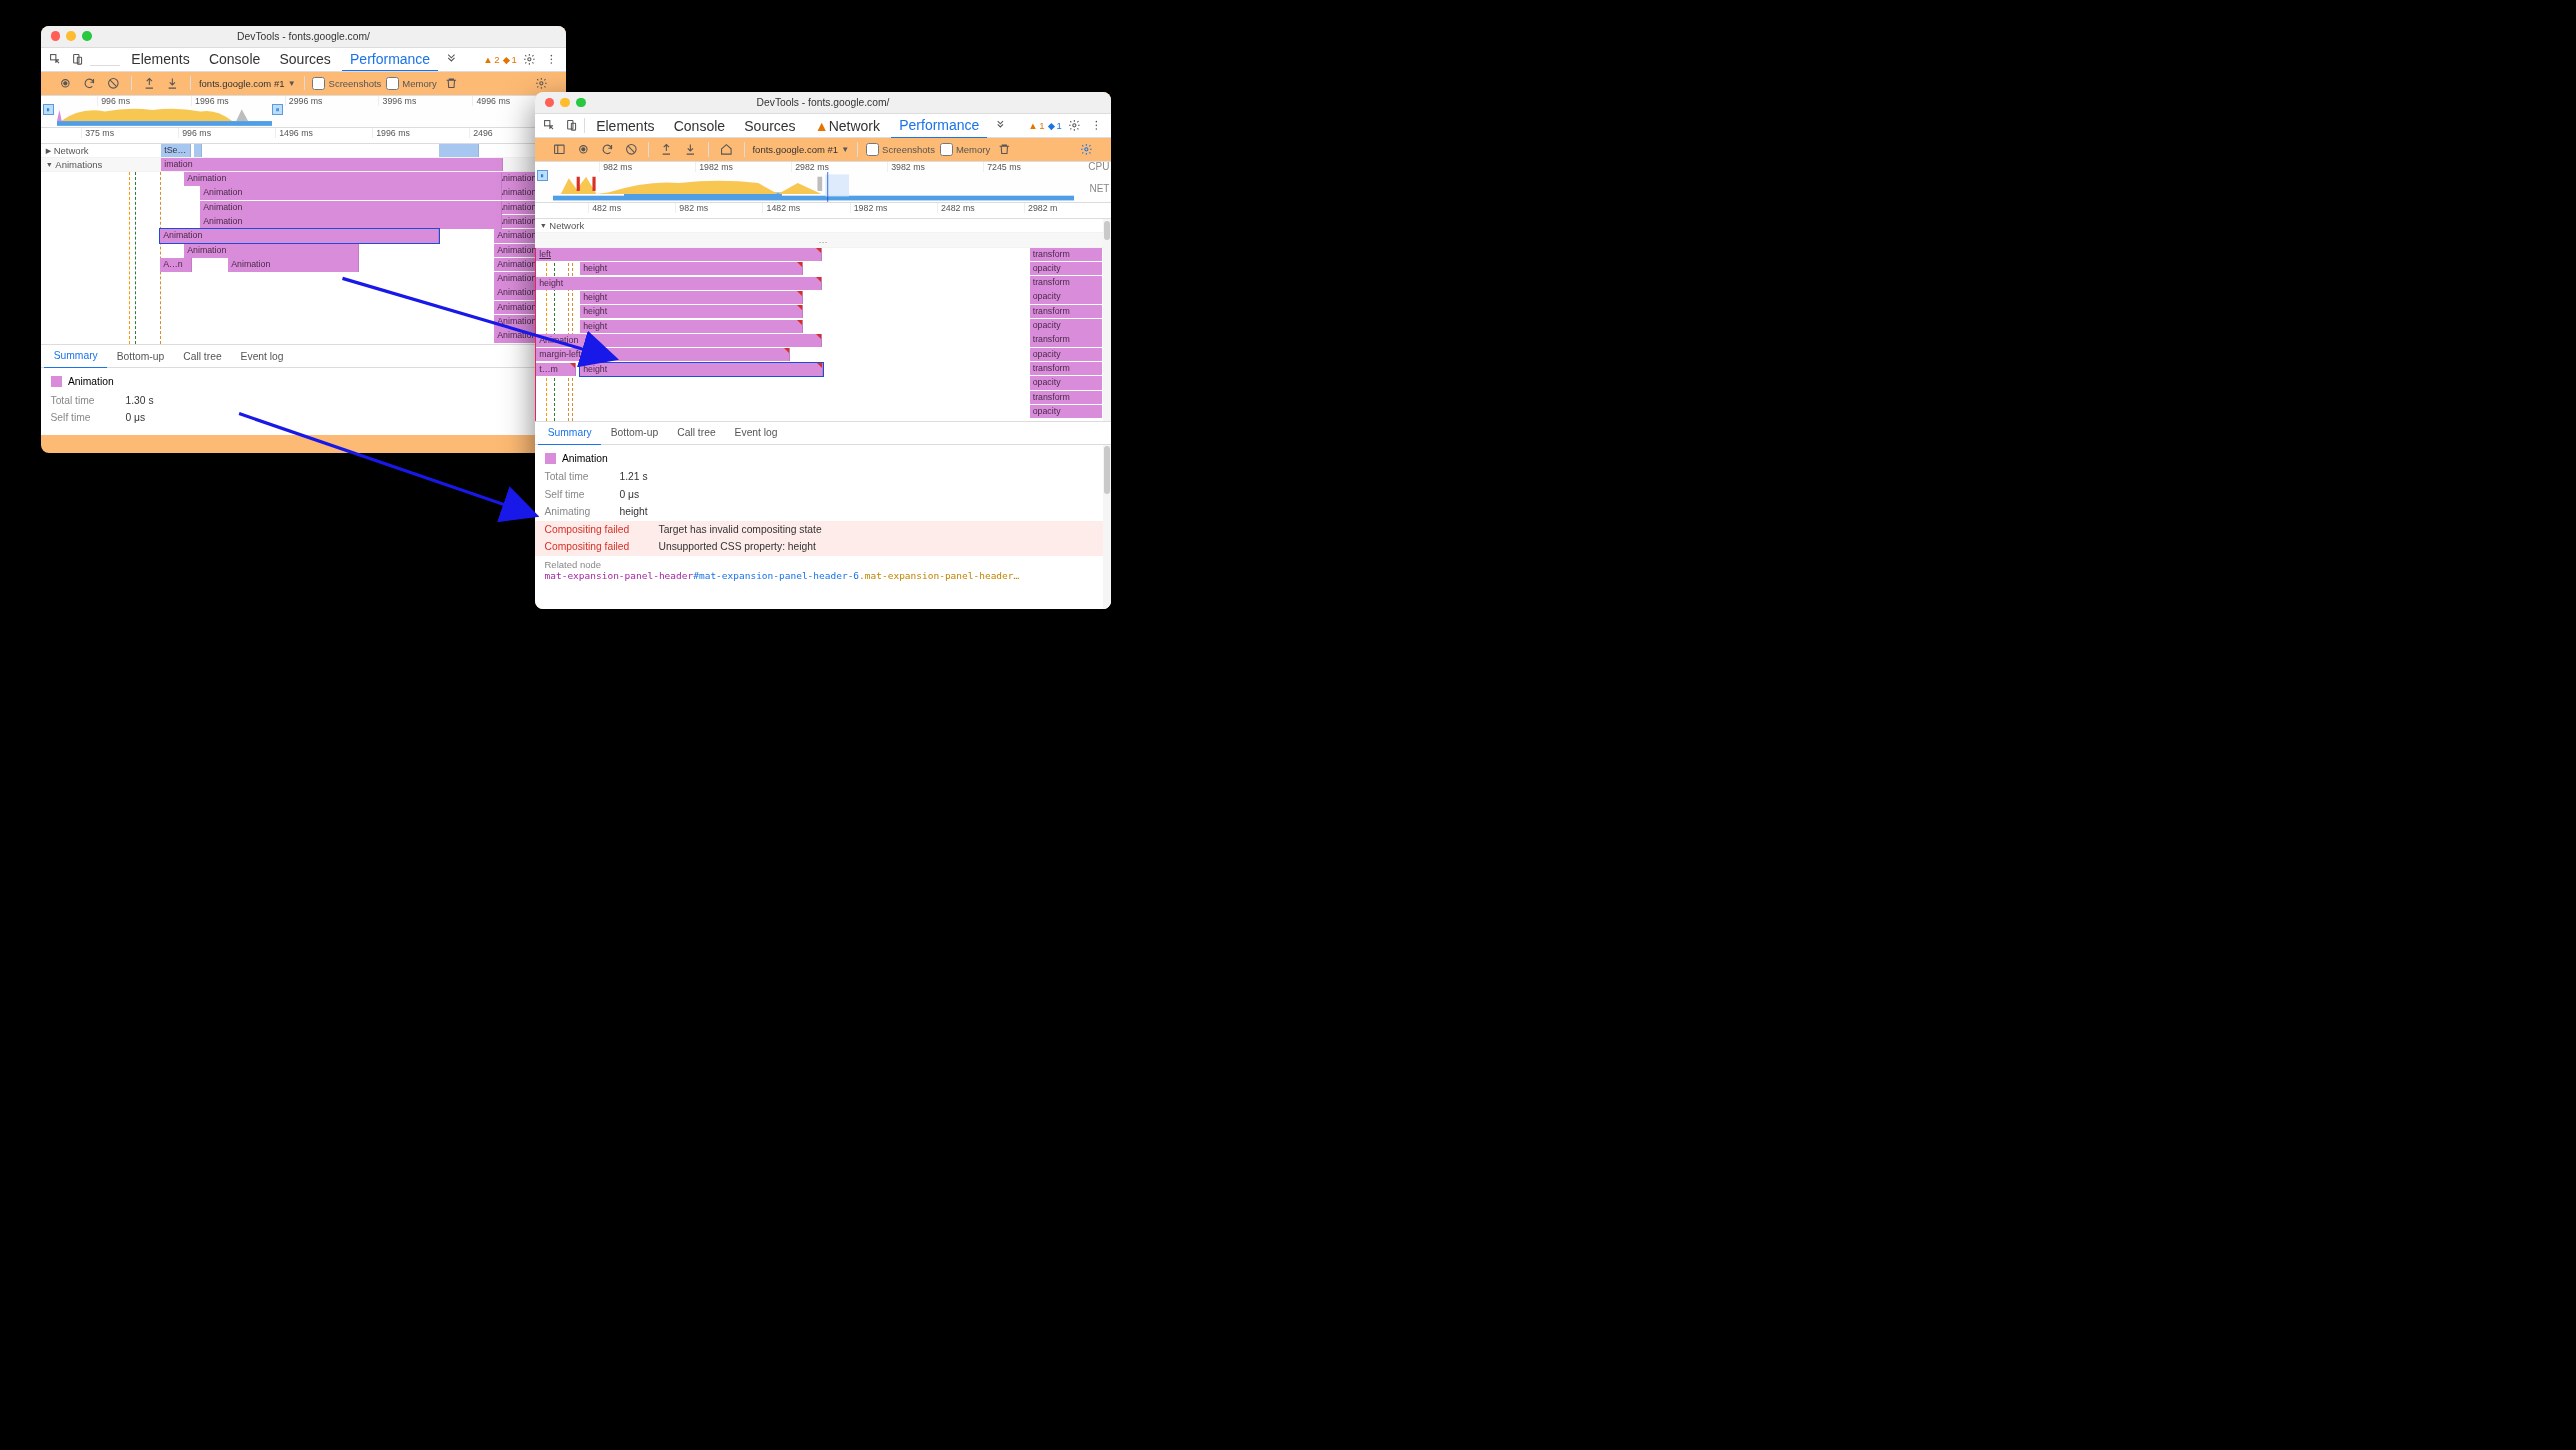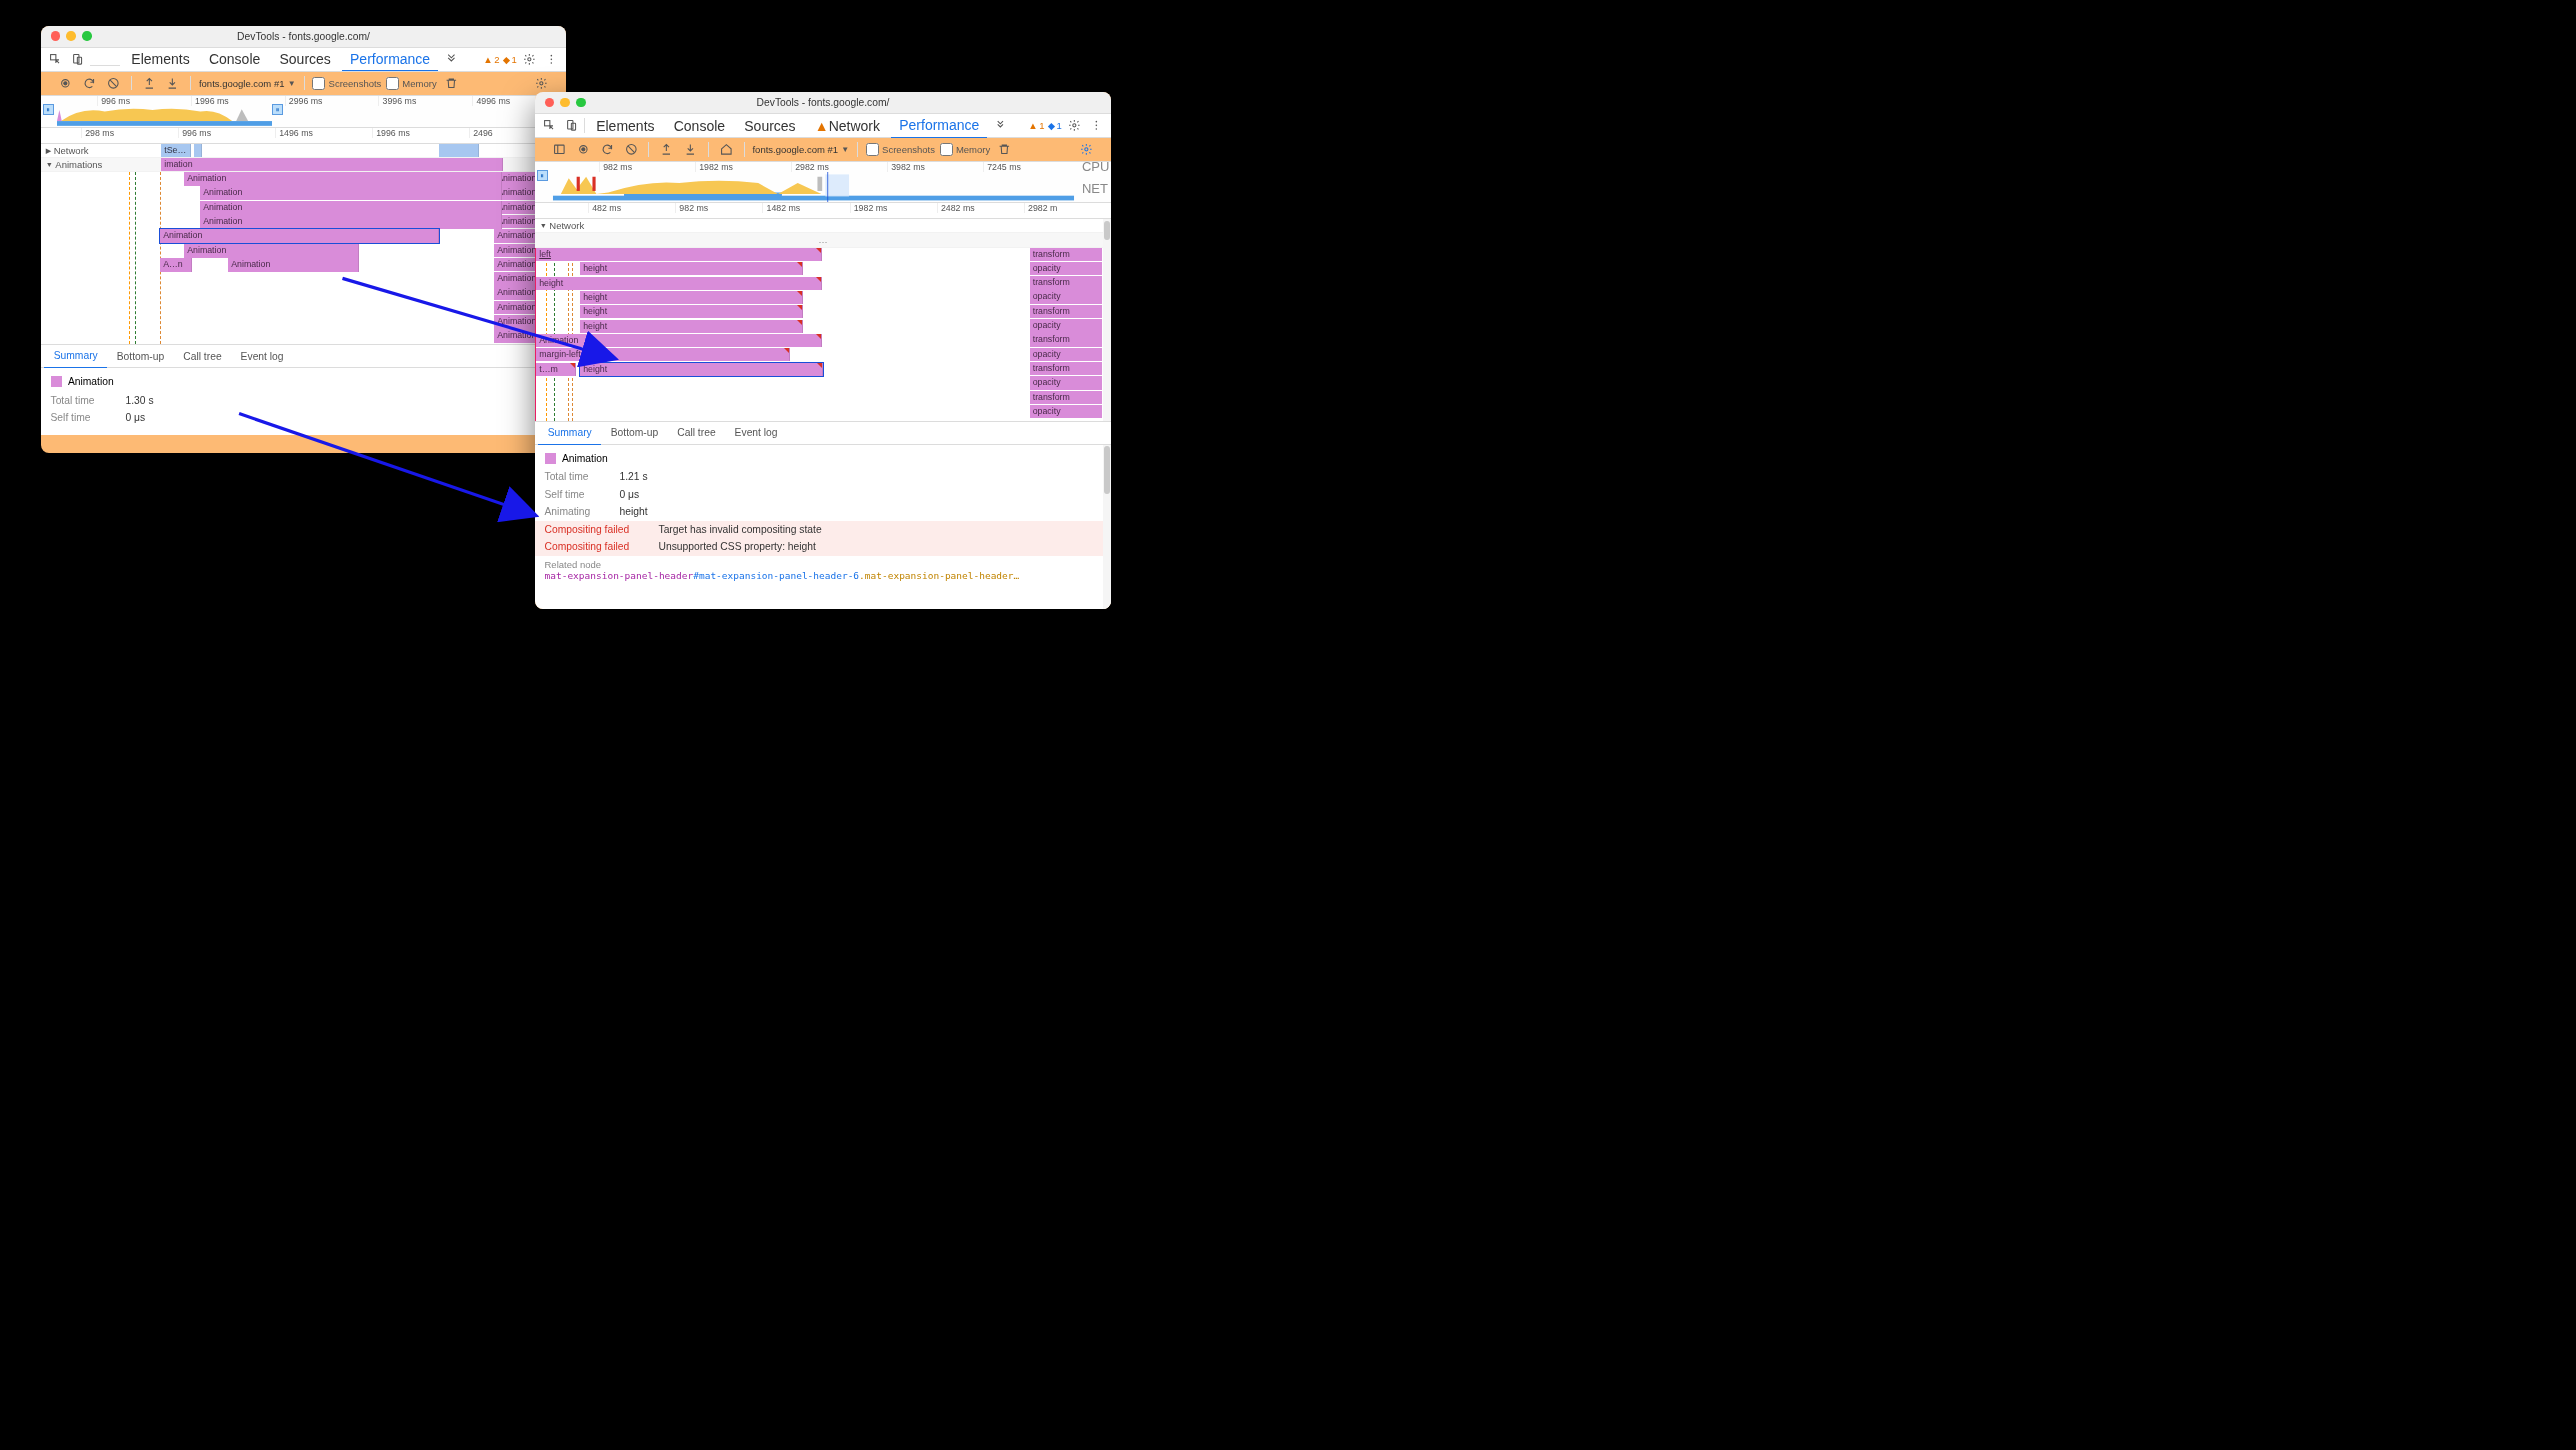--- a/index.html
+++ b/index.html
@@ -98,24 +98,24 @@
   .overview {
     height: 32px;
     background: #fefefe;
     position: relative;
     border-bottom: 0.8px solid #dcdcdc;
   }
   .overview .labels-side {
     position: absolute;
     right: 1.6px;
     top: 0;
-    font-size: 13px;
+    font-size: 10px;
     color: #888;
     line-height: 9.5px;
-    text-align: left;
+    text-align: right;
   }
   .tick-row {
     display: flex;
     font-size: 8.8px;
     color: #555;
     padding-left: 24px;
   }
   .tick { flex:1; border-left:0.8px solid #eee; padding-left:3.2px;}
   .ruler {
     height: 16px;
@@ -384,21 +384,21 @@
     <svg style="position:absolute;left:16px;top:9.5px;width:215px;height:21px;" viewBox="0 0 270 26" width="215" height="21">
       <rect x="0" y="20" width="270" height="6" fill="#4f9ee6"></rect>
       <path d="M5 20 Q 30 2 60 8 Q 90 2 120 6 Q 150 2 180 8 Q 200 4 220 20 Z" fill="#f7c752"></path>
       <path d="M0 20 L 3 6 L 6 20 Z" fill="#d98cd9"></path>
       <path d="M225 20 L 232 5 L 240 20 Z" fill="#bdbdbd"></path>
     </svg>
   </div>
 
   <div class="ruler">
     <div class="tick-row" style="padding-left:40px;">
-      <div class="tick">298 ms</div>
+      <div class="tick">375 ms</div>
       <div class="tick">996 ms</div>
       <div class="tick">1496 ms</div>
       <div class="tick">1996 ms</div>
       <div class="tick">2496</div>
     </div>
   </div>
 
   <div class="track-area" style="position:relative;">
     <div class="track-row">
       <div class="track-label">

